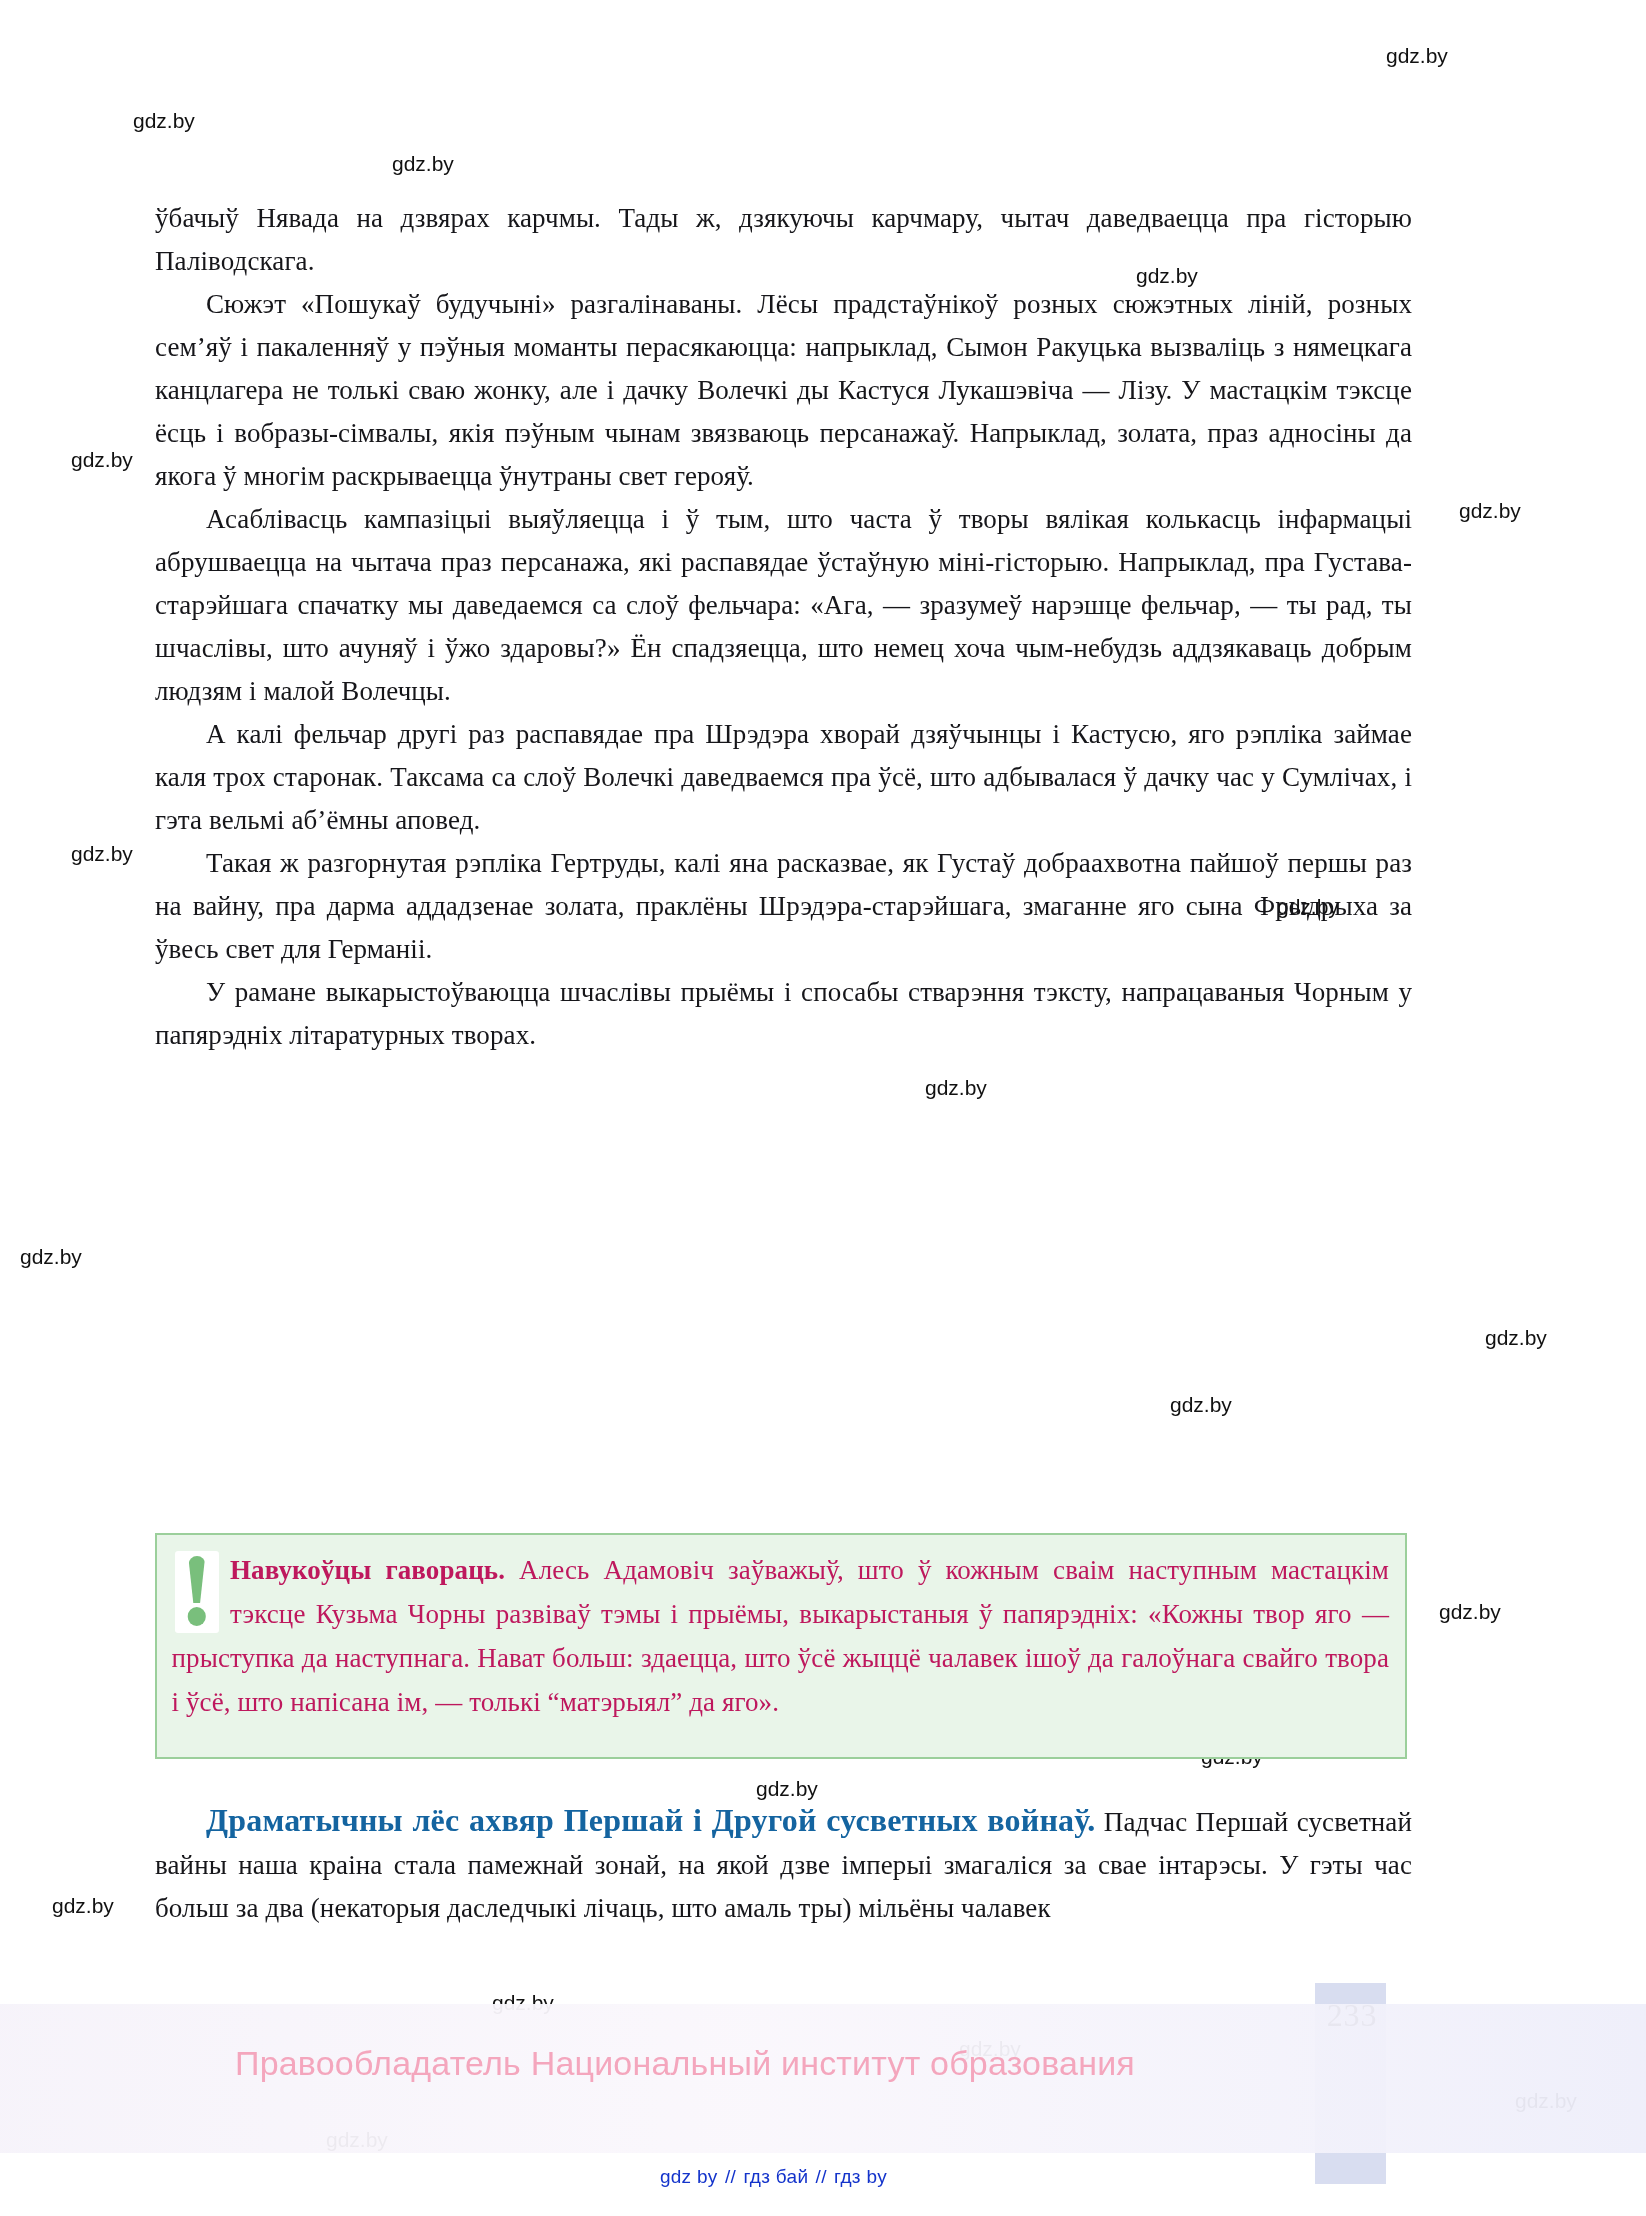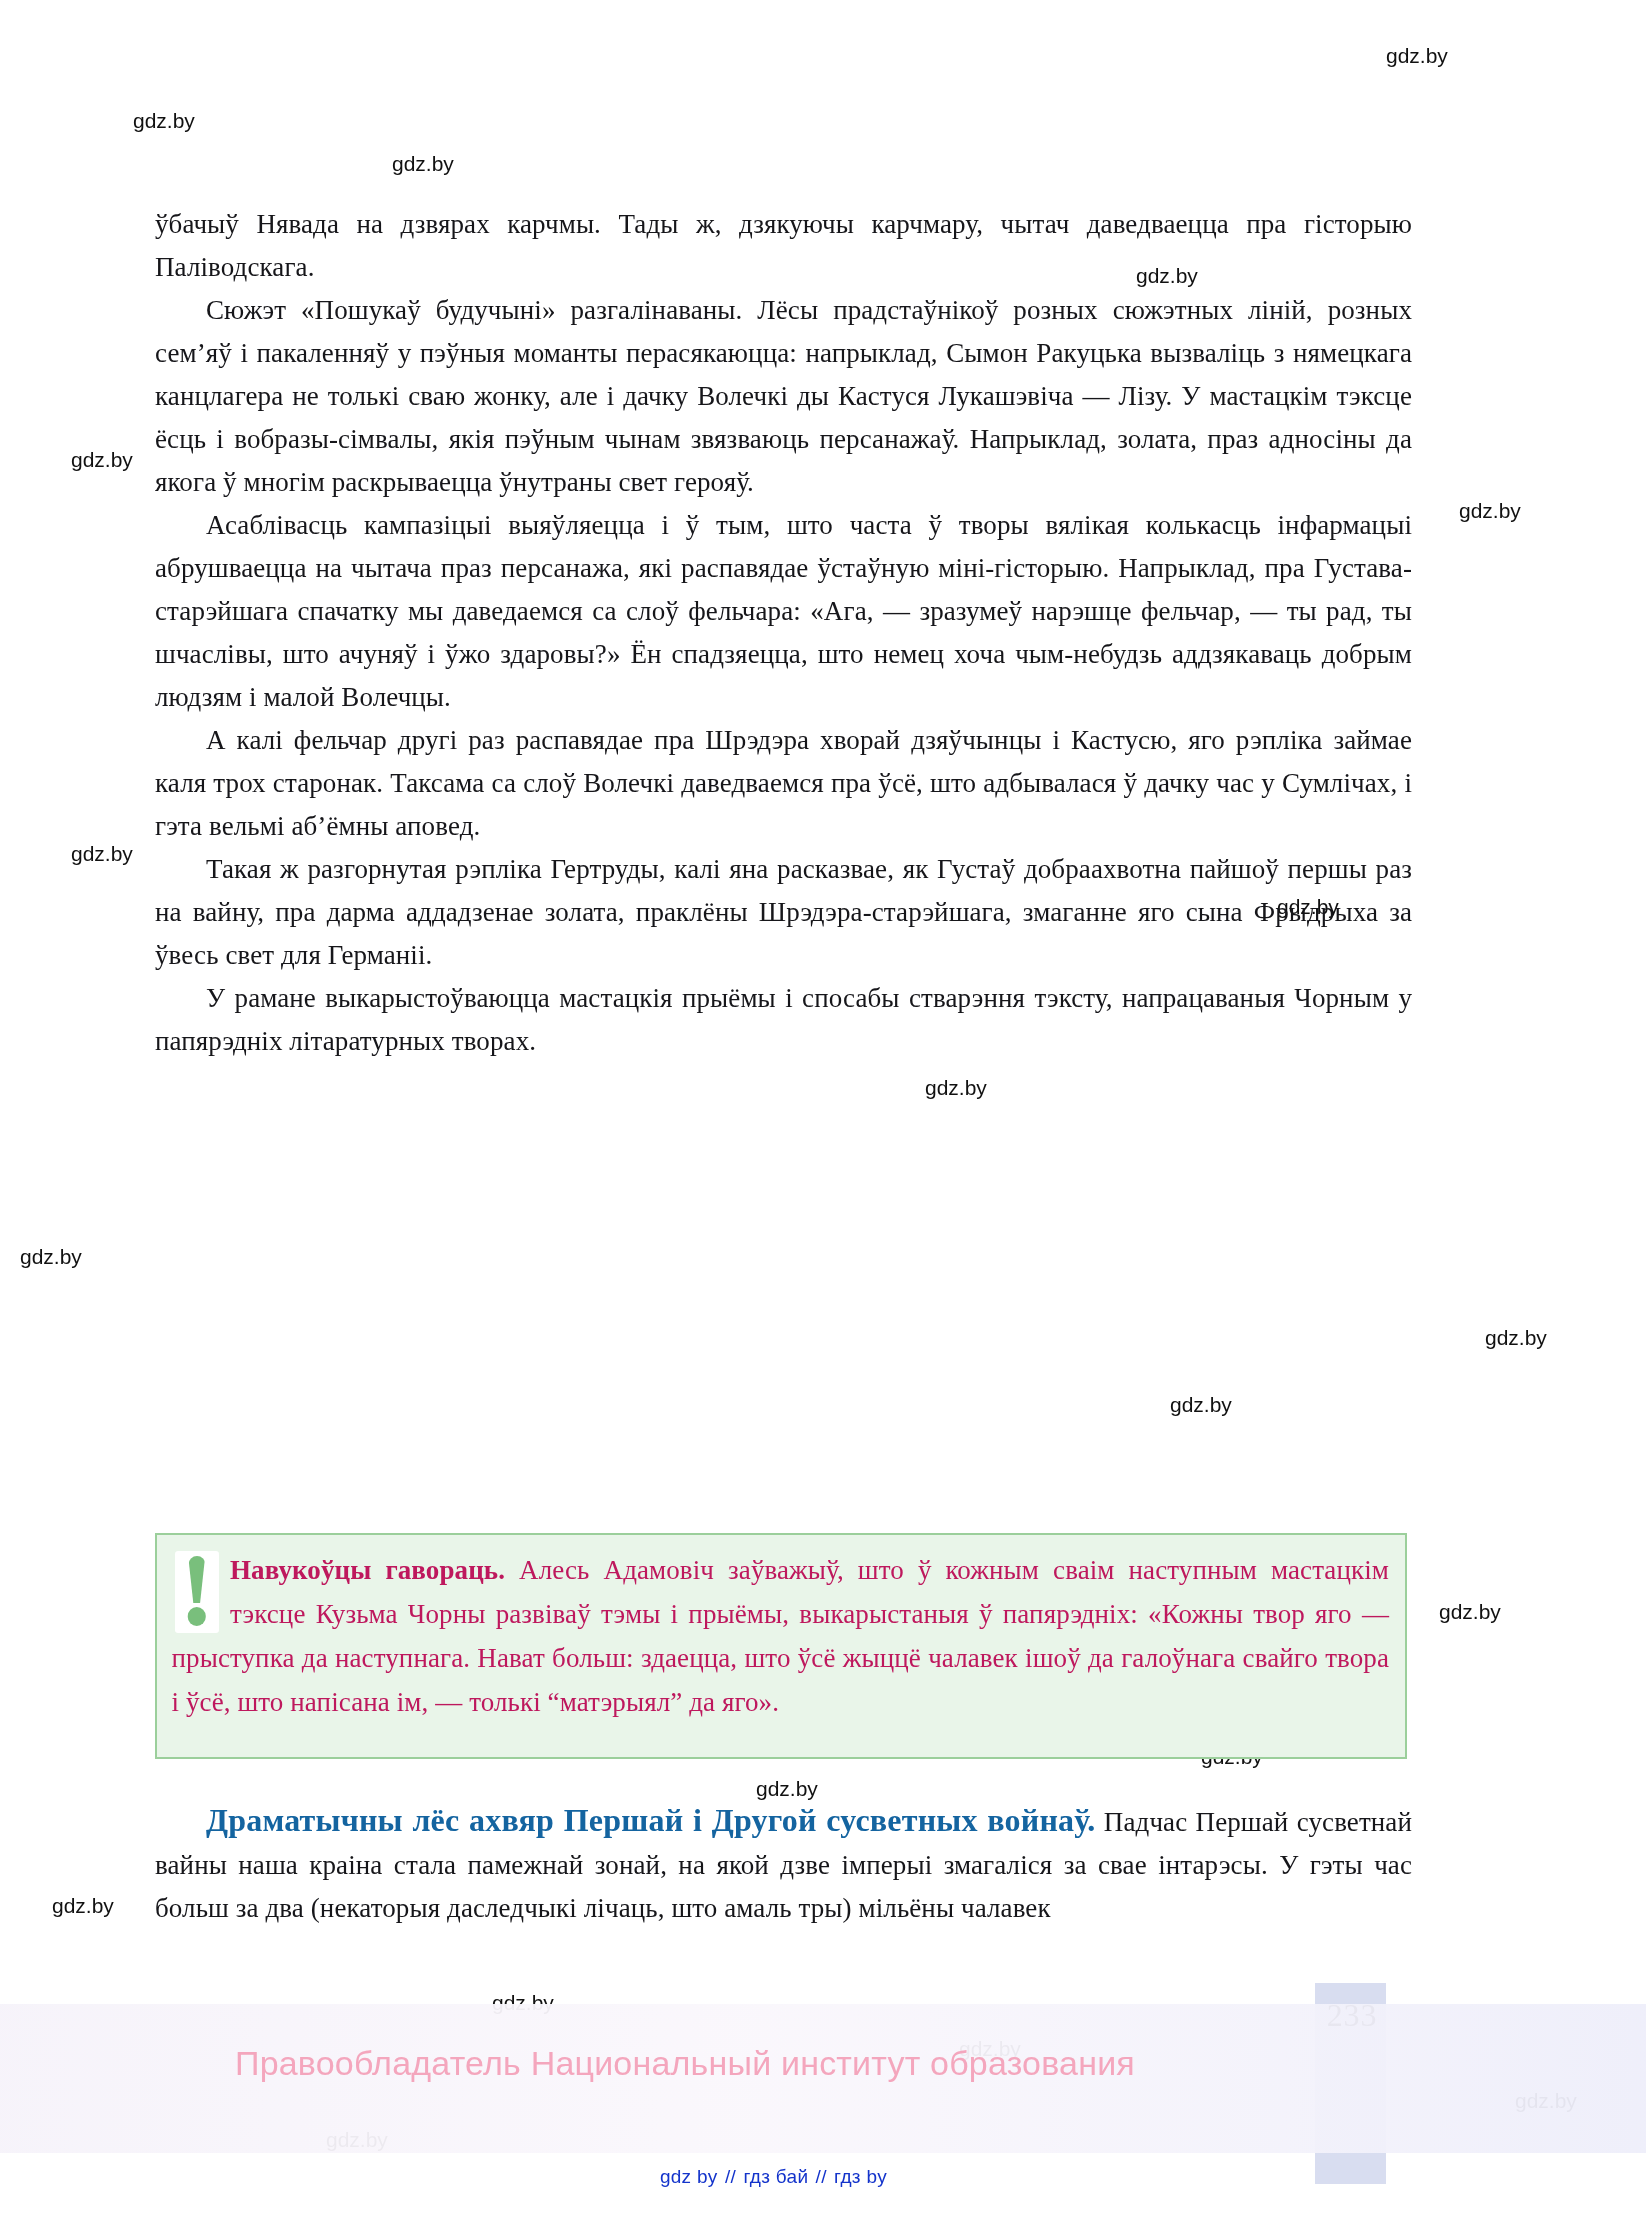--- a/index.html
+++ b/index.html
@@ -43,21 +43,21 @@
     font-family: "Liberation Sans", sans-serif;
     color: #111111;
     white-space: nowrap;
     pointer-events: none;
   }
 
   
   .text-col {
     position: absolute;
     left: 155px;
-    top: 203px;
+    top: 197px;
     width: 1257px;
   }
   .para {
     font-family: "Liberation Serif", serif;
     font-size: 27px;
     line-height: 43px;
     color: #16161a;
     text-align: justify;
     text-justify: inter-word;
     margin: 0 0 0 0;
@@ -241,21 +241,21 @@
       <div class="wm" style="left: 1515px; top: 2089px; font-size: 21px;">gdz.by</div>
       <div class="wm" style="left: 326px; top: 2128px; font-size: 21px;">gdz.by</div>
     </div>
 
   <div class="text-col" id="text-col">
       <p class="para noindent">ўбачыў Нявада на дзвярах карчмы. Тады ж, дзякуючы карчмару, чытач даведваецца пра гісторыю Паліводскага.</p>
       <p class="para">Сюжэт «Пошукаў будучыні» разгалінаваны. Лёсы прадстаўнікоў розных сюжэтных ліній, розных сем’яў і пакаленняў у пэўныя моманты перасякаюцца: напрыклад, Сымон Ракуцька вызваліць з нямецкага канцлагера не толькі сваю жонку, але і дачку Волечкі ды Кастуся Лукашэвіча — Лізу. У мастацкім тэксце ёсць і вобразы-сімвалы, якія пэўным чынам звязваюць персанажаў. Напрыклад, золата, праз адносіны да якога ў многім раскрываецца ўнутраны свет герояў.</p>
       <p class="para">Асаблівасць кампазіцыі выяўляецца і ў тым, што часта ў творы вялікая колькасць інфармацыі абрушваецца на чытача праз персанажа, які распавядае ўстаўную міні-гісторыю. Напрыклад, пра Густава-старэйшага спачатку мы даведаемся са слоў фельчара: «Ага, — зразумеў нарэшце фельчар, — ты рад, ты шчаслівы, што ачуняў і ўжо здаровы?» Ён спадзяецца, што немец хоча чым-небудзь аддзякаваць добрым людзям і малой Волечцы.</p>
       <p class="para">А калі фельчар другі раз распавядае пра Шрэдэра хворай дзяўчынцы і Кастусю, яго рэпліка займае каля трох старонак. Таксама са слоў Волечкі даведваемся пра ўсё, што адбывалася ў дачку час у Сумлічах, і гэта вельмі аб’ёмны аповед.</p>
       <p class="para">Такая ж разгорнутая рэпліка Гертруды, калі яна расказвае, як Густаў добраахвотна пайшоў першы раз на вайну, пра дарма аддадзенае золата, праклёны Шрэдэра-старэйшага, змаганне яго сына Фрыдрыха за ўвесь свет для Германіі.</p>
-      <p class="para">У рамане выкарыстоўваюцца мастацкія прыёмы і спосабы стварэння тэксту, напрацаваныя Чорным у папярэдніх літаратурных творах.</p>
+      <p class="para">У рамане выкарыстоўваюцца шчаслівы прыёмы і спосабы стварэння тэксту, напрацаваныя Чорным у папярэдніх літаратурных творах.</p>
     </div>
 
   <div class="callout">
     <div class="callout-icon">
       <span class="bang-stem"></span>
       <span class="bang-dot"></span>
     </div>
     <p class="callout-text"><span class="callout-lead">Навукоўцы гавораць.</span><span> Алесь Адамовіч заўважыў, што ў кожным сваім наступным мастацкім тэксце Кузьма Чорны развіваў тэмы і прыёмы, выкарыстаныя ў папярэдніх: «Кожны твор яго — прыступка да наступнага. Нават больш: здаецца, што ўсё жыццё чалавек ішоў да галоўнага свайго твора і ўсё, што напісана ім, — толькі “матэрыял” да яго».</span></p>
   </div>
 

